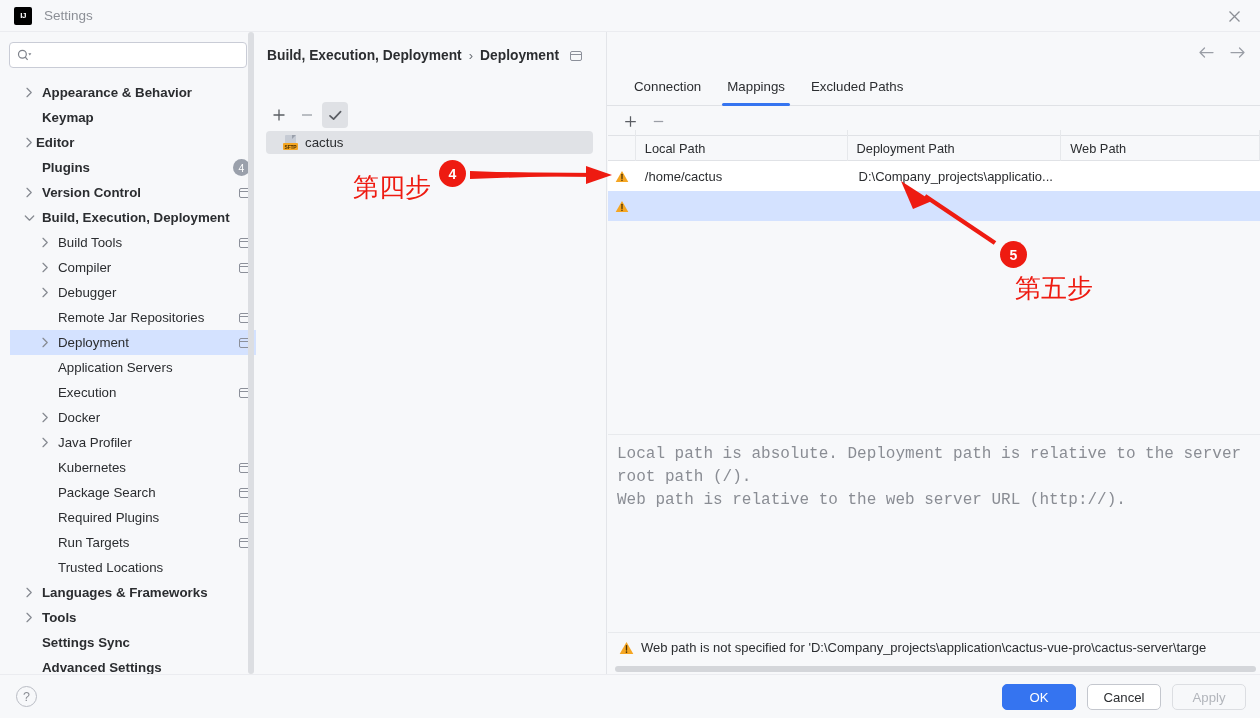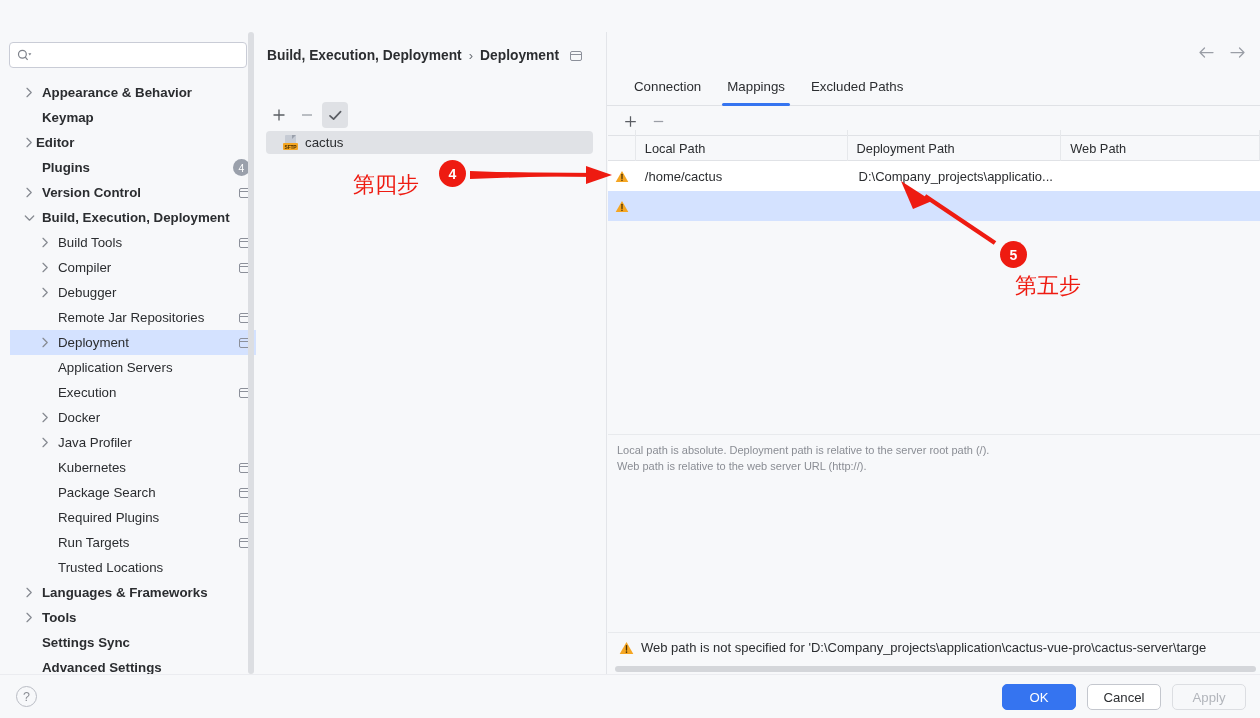--- a/index.html
+++ b/index.html
@@ -194,21 +194,21 @@
   .row.sel { background: #d4e2ff; }
   .cell { height: 30px; display: flex; align-items: center; padding-left: 9px; overflow: hidden; white-space: nowrap; }
   .cell.icon-col { width: 28px; padding-left: 7px; }
   .warn-tri { display: block; }
   .rows-filler { background: #f7f8fa; height: 213px; }
   .hint-box {
     position: absolute; top: 402px; left: 1px; right: 0; height: 228px;
     background: #f7f8fa;
     border-top: 1px solid #e8eaed;
     padding: 8px 14px 0 9px;
-    color: #8a8d94; font-size: 11px; line-height: 1.45;
+    color: #8a8d94; font-size: 16px; line-height: 1.45; font-family: Liberation Mono, monospace;
   }
   .warn-bar {
     position: absolute; bottom: 12px; left: 1px; right: 0; height: 30px;
     display: flex; align-items: center; gap: 7px; padding-left: 11px;
     border-top: 1px solid #e8eaed;
     font-size: 13px; white-space: nowrap; overflow: hidden;
   }
   .hscroll {
     position: absolute; bottom: 1px; left: 8px; right: 4px; height: 8px;
   }
@@ -243,30 +243,39 @@
   
   .anno { position: absolute; pointer-events: none; }
   .anno-circle {
     position: absolute; width: 27px; height: 27px; border-radius: 50%;
     background: #ee1b11; color: #fff;
     display: flex; align-items: center; justify-content: center;
     font-size: 14px; font-weight: bold;
     font-family: "Liberation Sans", sans-serif;
   }
   .anno-text {
-    position: absolute; color: #ee1b11; font-size: 22px;
+    position: absolute; color: #ee1b11; font-size: 26px;
     font-family: "Liberation Serif", serif; white-space: nowrap;
   }
   .anno-svg { position: absolute; overflow: visible; }
 </style>
 </head>
 <body>
 
 <div id="app">
 
+  <div class="titlebar">
+    <div class="ij-logo">IJ</div>
+    <div class="win-title">Settings</div>
+    <div class="close-btn">
+      <svg width="13" height="13" viewBox="0 0 13 13">
+          <path d="M1.5 1.5 L11.5 11.5 M11.5 1.5 L1.5 11.5" stroke="#8b8e95" stroke-width="1.3" fill="none"></path>
+        </svg>
+    </div>
+  </div>
 
   <div class="sidebar">
     <div class="search-wrap">
       <div class="search-box">
         <span class="mag">
           <svg width="15" height="13" viewBox="0 0 15 13">
             <circle cx="5.4" cy="5.2" r="3.9" stroke="#7d818a" stroke-width="1.2" fill="none"></circle>
             <path d="M8.3 8.2 L10.6 10.8" stroke="#7d818a" stroke-width="1.2" fill="none"></path>
             <path d="M11.3 4.3 l3.1 0 l-1.55 2.2 z" fill="#7d818a"></path>
           </svg>

